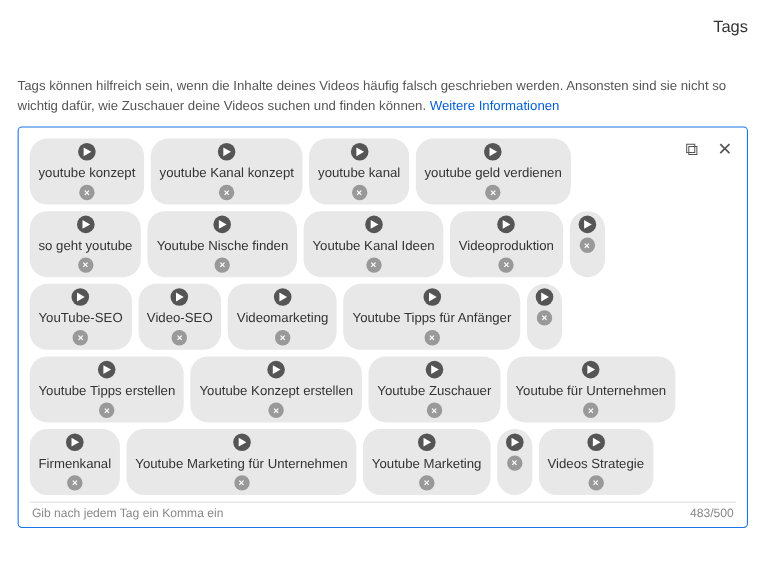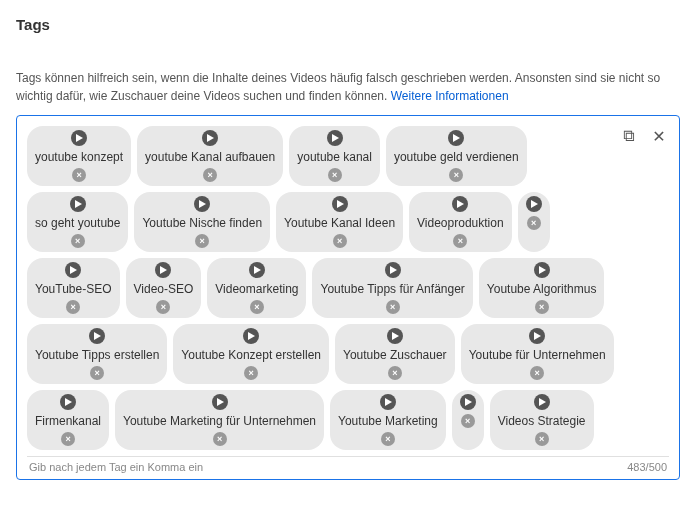--- a/index.html
+++ b/index.html
@@ -6,22 +6,23 @@
     body {
       font-family: Arial, sans-serif;
       font-size: 13px;
       background: #fff;
       color: #333;
       padding: 16px;
       width: 696px;
     }
     .section-title {
       font-size: 15px;
-      font-weight: bold;
+      font-weight: normal;
       margin-bottom: 6px;
+      text-align: right;
     }
     .description {
       font-size: 12px;
       color: #555;
       margin-bottom: 10px;
       line-height: 1.5;
       margin-top: 36px;
     }
     .description a {
       color: #065fd4;
@@ -136,21 +137,21 @@
       <span class="box-action-btn">✕</span>
     </div>
     <div class="tags-area" id="tags-container">
     <span class="tag">
           <span class="tag-icon"></span>
           <span>youtube konzept</span>
           <span class="tag-close">×</span>
         </span>
         <span class="tag">
           <span class="tag-icon"></span>
-          <span>youtube Kanal aufbauen</span>
+          <span>youtube Kanal konzept</span>
           <span class="tag-close">×</span>
         </span>
         <span class="tag">
           <span class="tag-icon"></span>
           <span>youtube kanal</span>
           <span class="tag-close">×</span>
         </span>
         <span class="tag">
           <span class="tag-icon"></span>
           <span>youtube geld verdienen</span>
@@ -195,21 +196,20 @@
           <span>Videomarketing</span>
           <span class="tag-close">×</span>
         </span>
         <span class="tag">
           <span class="tag-icon"></span>
           <span>Youtube Tipps für Anfänger</span>
           <span class="tag-close">×</span>
         </span>
         <span class="tag">
           <span class="tag-icon"></span>
-          <span>Youtube Algorithmus</span>
           <span class="tag-close">×</span>
         </span>
         <span class="tag">
           <span class="tag-icon"></span>
           <span>Youtube Tipps erstellen</span>
           <span class="tag-close">×</span>
         </span>
         <span class="tag">
           <span class="tag-icon"></span>
           <span>Youtube Konzept erstellen</span>

